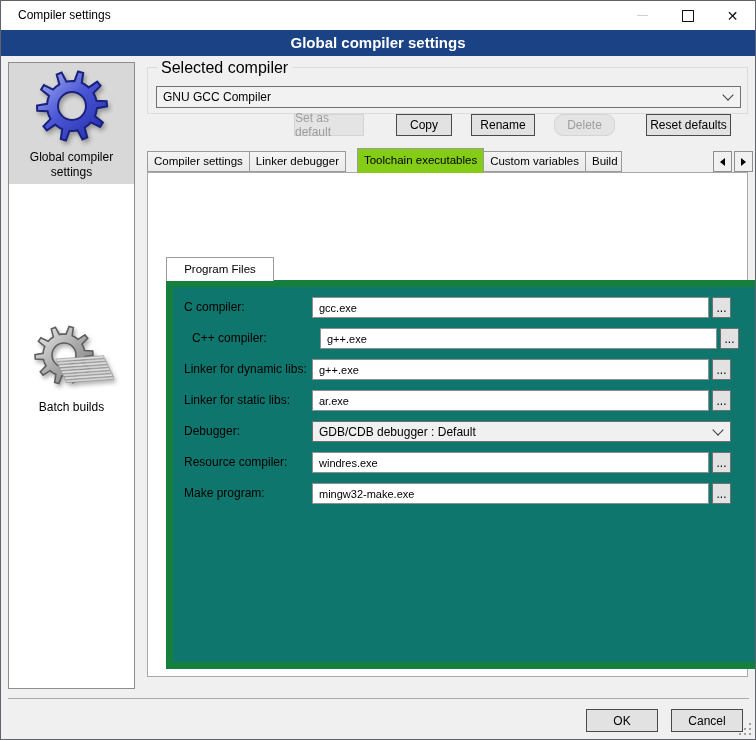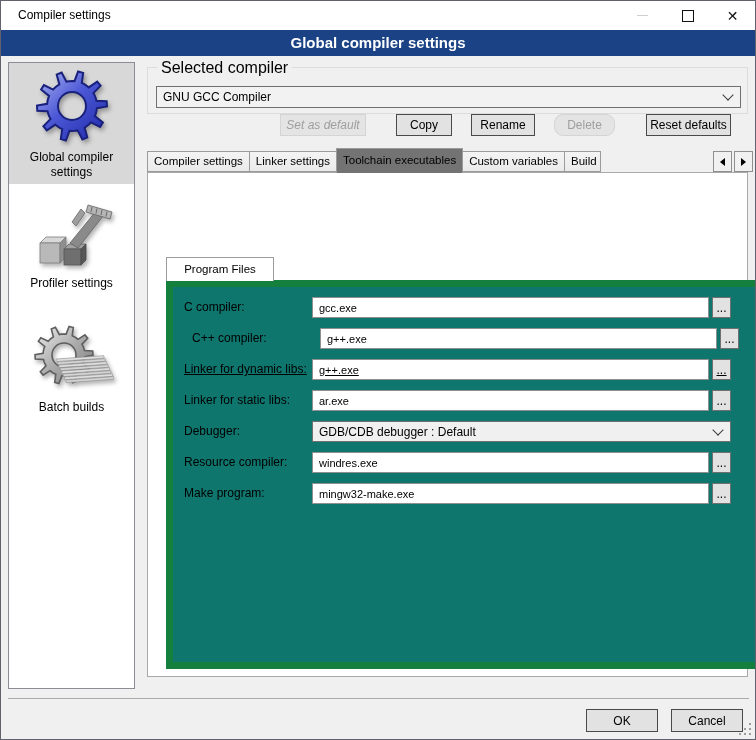--- a/index.html
+++ b/index.html
@@ -45,33 +45,33 @@
        display:flex;align-items:center;justify-content:center;font-size:12px;cursor:default;}
   .btn.disabled{border-color:#d4d4d4;background:#e4e4e4;color:#9e9e9e;}
   .combo{position:absolute;box-sizing:border-box;border:1px solid #707070;background:#f2f2f2;
          display:flex;align-items:center;padding-left:6px;font-size:12px;}
   .chev{position:absolute;right:8px;top:50%;width:7px;height:7px;margin-top:-6px;
         border-right:1px solid #3d3d3d;border-bottom:1px solid #3d3d3d;transform:rotate(45deg);}
   .textbox{position:absolute;box-sizing:border-box;border:1px solid #8f8f8f;background:#fff;
            display:flex;align-items:center;padding-left:6px;font-size:11px;}
 
   
-  .cb-setdefault{left:279px;top:113px;width:86px;font-style:italic;}
+  .cb-setdefault{left:293px;top:113px;width:70px;}
   .cb-copy{left:395px;top:113px;width:56px;}
   .cb-rename{left:470px;top:113px;width:64px;}
   .cb-delete{left:553px;top:113px;width:61px;border-radius:9px;}
   .cb-reset{left:645px;top:113px;width:85px;}
   .combo-compiler{left:155px;top:85px;width:585px;height:22px;}
 
   
   .tabstrip{position:absolute;left:146px;top:147px;height:25px;display:flex;align-items:flex-start;z-index:3;}
   .tab{box-sizing:border-box;margin-top:3px;height:21px;line-height:19px;padding:0 6px;
        background:linear-gradient(#f4f4f4,#eaeaea);border:1px solid #9b9b9b;margin-right:-1px;
        white-space:nowrap;font-size:11.5px;}
-  .tab.active{margin-top:0;height:25px;line-height:22px;background:#737373;border-bottom:none;z-index:4;position:relative;}
+  .tab.active{margin-top:0;height:25px;line-height:22px;background:#84cc16;border-bottom:none;z-index:4;position:relative;margin-left:12px;}
   .tab.clipped{width:37px;overflow:hidden;}
   .tarrow{position:absolute;top:150px;width:19px;height:21px;box-sizing:border-box;background:#f1f1f1;
           border:1px solid #8f8f8f;display:flex;align-items:center;justify-content:center;z-index:5;}
   .tarrow.left{left:712px;}
   .tarrow.right{left:733px;}
   .tri-l{width:0;height:0;border:4px solid transparent;border-right:5px solid #000;border-left:none;}
   .tri-r{width:0;height:0;border:4px solid transparent;border-left:5px solid #000;border-right:none;}
 
   
   .tabpage{position:absolute;left:146px;top:171px;width:601px;height:505px;background:#fff;
@@ -90,21 +90,21 @@
           font-size:11.5px;white-space:nowrap;}
   .subtab.active{left:165px;top:256px;width:108px;height:24px;line-height:22px;background:#fff;border-bottom:none;z-index:3;}
   .subtab.inactive{left:250px;top:258px;width:92px;height:21px;line-height:19px;background:linear-gradient(#f4f4f4,#eaeaea);}
   .subpanel{position:absolute;left:165px;top:279px;width:674px;height:389px;background:#0f766e;
             border:7px solid #15803d;box-sizing:border-box;z-index:2;}
 
   .frow-label{position:absolute;left:11px;height:21px;line-height:21px;font-size:12px;white-space:nowrap;}
   .frow-input{left:139px;width:397px;height:21px;}
   .frow-browse{left:539px;width:19px;height:21px;border-color:#707070;}
   .frow-select{left:139px;width:419px;height:21px;background:#f0f0f0;}
-  .r0{top:10px;} .r1{top:41px;margin-left:8px;} .r2{top:72px;text-decoration:underline;} .r3{top:103px;}
+  .r0{top:10px;} .r1{top:41px;margin-left:8px;} .r2{top:72px;} .r3{top:103px;}
   .r4{top:134px;} .r5{top:165px;} .r6{top:196px;}
 
   
   .divider{position:absolute;left:7px;top:697px;width:741px;height:1px;background:#ababab;}
   .ok{left:585px;top:708px;width:72px;height:23px;}
   .cancel{left:670px;top:708px;width:72px;height:23px;}
   .grip{position:absolute;right:3px;bottom:3px;}
 </style>
 </head>
 <body>
@@ -132,35 +132,20 @@
         <defs>
           <linearGradient id="gBlue" x1="0" y1="0" x2="1" y2="1">
             <stop offset="0" stop-color="#aeb6f2"></stop>
               <stop offset="0.45" stop-color="#4d59d6"></stop>
               <stop offset="1" stop-color="#1c27a8"></stop>
           </linearGradient>
         </defs>
         <path fill="url(#gBlue)" stroke="#19217c" stroke-width="2" fill-rule="evenodd" d="M41.0,16.0L43.5,16.1L47.1,6.5L52.2,7.9L50.8,18.0L53.3,19.2L55.7,20.8L57.7,22.4L66.2,16.7L69.6,20.8L62.4,28.1L63.8,30.6L64.8,33.3L65.4,35.7L75.7,36.2L76.0,41.4L65.9,43.2L65.5,46.0L64.8,48.7L63.9,51.1L71.9,57.5L69.1,61.9L59.9,57.4L57.9,59.4L55.7,61.2L53.6,62.6L56.3,72.5L51.4,74.4L46.6,65.4L43.8,65.8L41.0,66.0L38.5,65.9L34.9,75.5L29.8,74.1L31.2,64.0L28.7,62.8L26.3,61.2L24.3,59.6L15.8,65.3L12.4,61.2L19.6,53.9L18.2,51.4L17.2,48.7L16.6,46.3L6.3,45.8L6.0,40.6L16.1,38.8L16.5,36.0L17.2,33.3L18.1,30.9L10.1,24.5L12.9,20.1L22.1,24.6L24.1,22.6L26.3,20.8L28.4,19.4L25.7,9.5L30.6,7.6L35.4,16.6L38.2,16.2ZM55,41A14,14 0 1 0 27,41A14,14 0 1 0 55,41Z"></path>
       </svg>
       <span class="lbl">Global compiler settings</span>
-    </div>
-    <div class="sideitem si-1">
-      <svg class="icon" width="84" height="84" viewBox="0 0 84 84">
-        <polygon points="10,52 16,46 36,46 30,52" fill="#d8d8d8" stroke="#7d7d7d" stroke-width="0.8"></polygon>
-        <rect x="10" y="52" width="20" height="20" fill="#b9b9b9" stroke="#7d7d7d" stroke-width="0.8"></rect>
-        <polygon points="30,52 36,46 36,66 30,72" fill="#8f8f8f" stroke="#7d7d7d" stroke-width="0.8"></polygon>
-        <polygon points="34,58 39,53 56,53 51,58" fill="#a0a0a0" stroke="#606060" stroke-width="0.8"></polygon>
-        <rect x="34" y="58" width="17" height="16" fill="#6f6f6f" stroke="#555" stroke-width="0.8"></rect>
-        <polygon points="51,58 56,53 56,69 51,74" fill="#565656" stroke="#4a4a4a" stroke-width="0.8"></polygon>
-        <polygon points="40,52 66,20 73,25 48,57" fill="#8a8a8a" stroke="#636363" stroke-width="0.8"></polygon>
-        <polygon points="58,14 82,21 80,28 56,21" fill="#b5b5b5" stroke="#636363" stroke-width="0.8"></polygon>
-        <path d="M62,16 l-1,5 M67,17.5 l-1,5 M72,19 l-1,5 M77,20.5 l-1,5" stroke="#6a6a6a" stroke-width="1"></path>
-        <polygon points="55,22 46,35 42,31 51,18" fill="#9e9e9e" stroke="#6a6a6a" stroke-width="0.8"></polygon>
-      </svg>
-      <span class="lbl">Profiler settings</span>
     </div>
     <div class="sideitem si-2">
       <svg class="icon" width="84" height="78" viewBox="0 0 84 78">
         <defs>
           <linearGradient id="gGray" x1="0" y1="0" x2="1" y2="1">
             <stop offset="0" stop-color="#efefef"></stop>
               <stop offset="0.5" stop-color="#ababab"></stop>
               <stop offset="1" stop-color="#787878"></stop>
           </linearGradient>
         </defs>
@@ -188,21 +173,21 @@
     <span class="chev"></span>
   </div>
   <div class="btn disabled cb-setdefault">Set as default</div>
   <div class="btn cb-copy">Copy</div>
   <div class="btn cb-rename">Rename</div>
   <div class="btn disabled cb-delete">Delete</div>
   <div class="btn cb-reset">Reset defaults</div>
 
   <div class="tabstrip">
     <div class="tab">Compiler settings</div>
-    <div class="tab">Linker settings</div>
+    <div class="tab">Linker debugger</div>
     <div class="tab active">Toolchain executables</div>
     <div class="tab">Custom variables</div>
     <div class="tab clipped">Build</div>
   </div>
   <div class="tarrow left">
       <span class="tri-l"></span>
     </div>
   <div class="tarrow right">
       <span class="tri-r"></span>
     </div>

